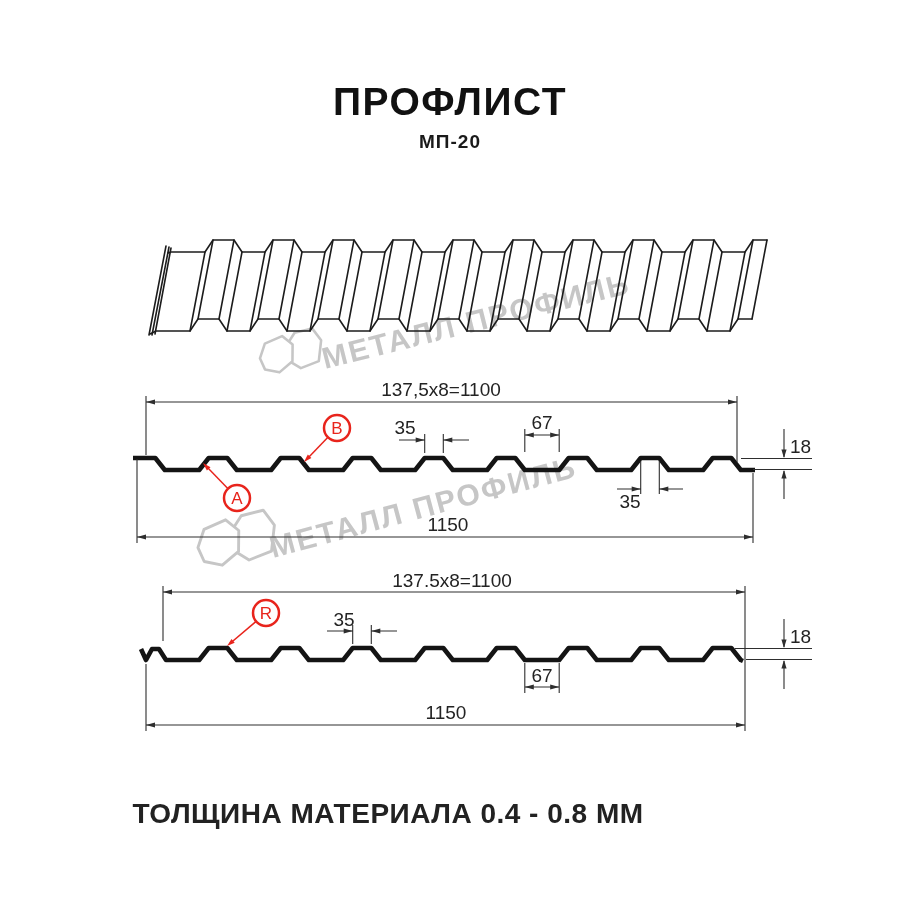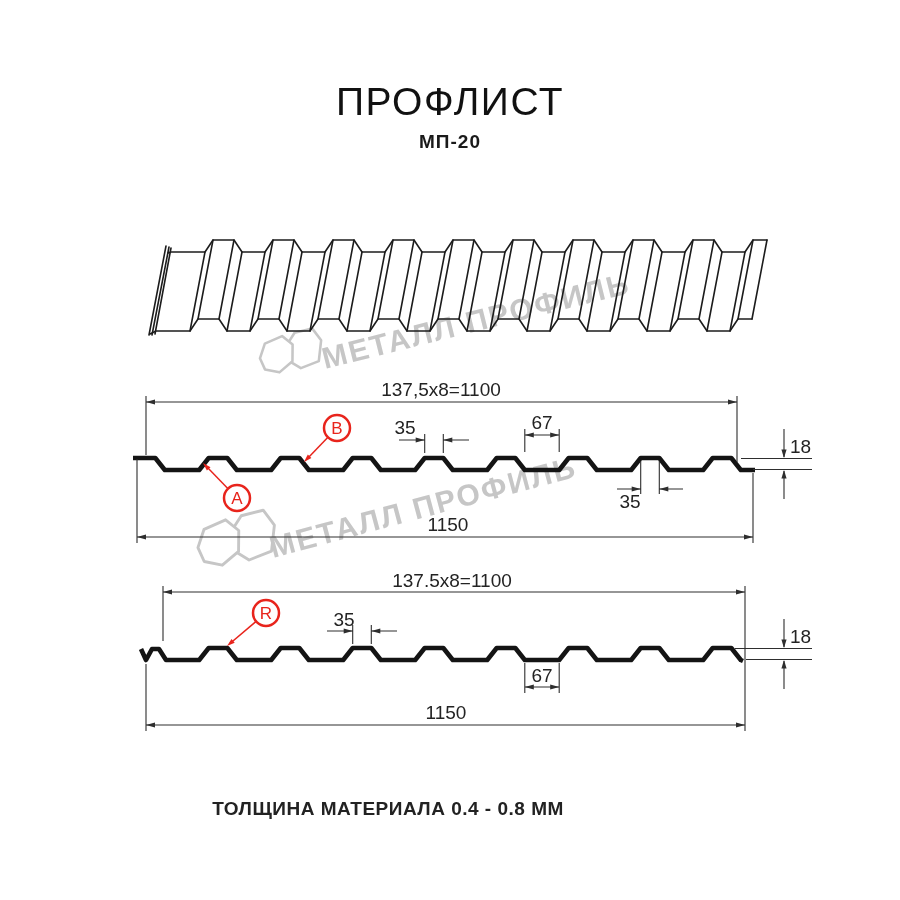--- a/index.html
+++ b/index.html
@@ -2,29 +2,29 @@
 <html><head>
 <meta charset="utf-8">
 <style>
   html,body{margin:0;padding:0;}
   body{
     width:900px;height:900px;background:#ffffff;position:relative;overflow:hidden;
     font-family:"Liberation Sans", sans-serif;
   }
   .page-title{
     position:absolute;left:0;top:80px;width:900px;text-align:center;
-    font-size:39px;font-weight:normal;letter-spacing:1.5px;color:#111111;
+    font-size:39px;font-weight:bold;letter-spacing:1.5px;color:#111111;
   }
   .page-subtitle{
     position:absolute;left:0;top:131px;width:900px;text-align:center;
     font-size:19px;font-weight:bold;letter-spacing:1px;color:#1a1a1a;
   }
   .page-footer{
     position:absolute;left:0;top:798px;width:776px;text-align:center;
-    font-size:19px;font-weight:bold;letter-spacing:0.5px;color:#222222;
+    font-size:28px;font-weight:bold;letter-spacing:0.5px;color:#222222;
   }
   svg{position:absolute;left:0;top:0;}
   .dim-text{font-size:19px;fill:#232323;font-family:"Liberation Sans",sans-serif;}
   .wm-text{font-size:30px;font-weight:bold;letter-spacing:2px;fill:#c6c6c6;font-family:"Liberation Sans",sans-serif;}
   .red-label{font-size:17px;fill:#e8241c;font-family:"Liberation Sans",sans-serif;}
 </style>
 </head>
 <body>
 
 <div class="page-title">ПРОФЛИСТ</div>

